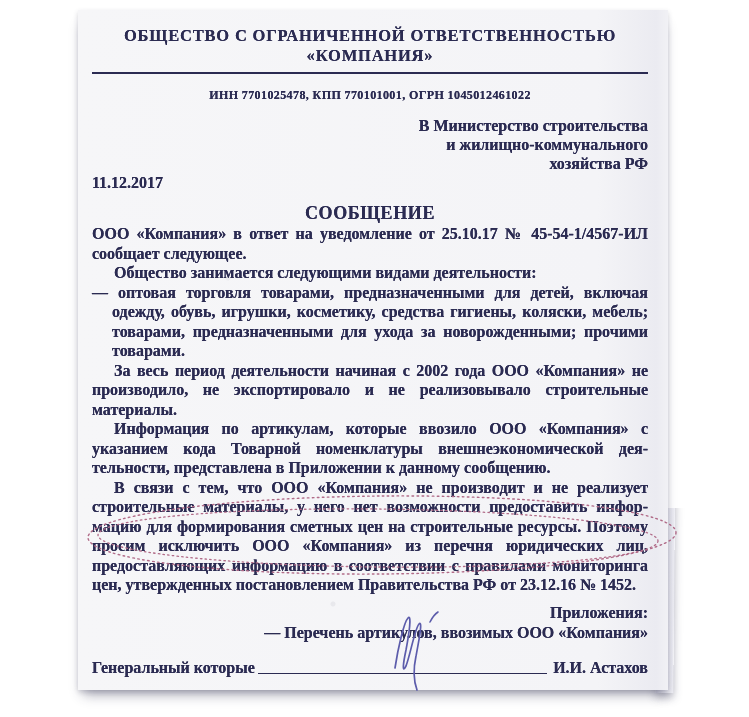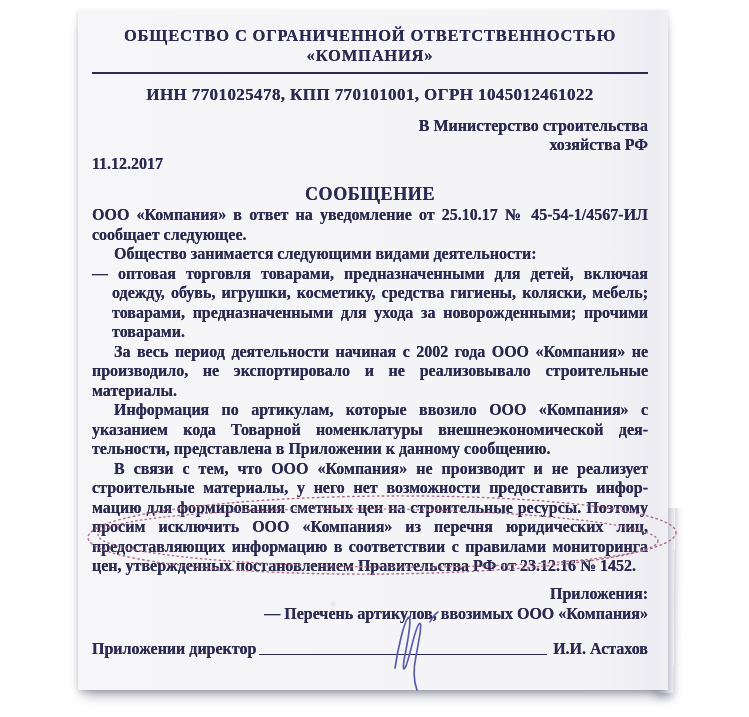--- a/index.html
+++ b/index.html
@@ -31,21 +31,21 @@
     content:"";position:absolute;z-index:-1;top:58px;right:-8px;bottom:-3px;width:18px;
     background:linear-gradient(to right,#d8d8e2,#eeeef4);
     transform:rotate(.5deg);
     box-shadow:0 5px 8px rgba(50,50,80,.35);
   }
   .ink{text-shadow:0 0 .5px currentColor;}
   .lh-company{
     font-weight:700;font-size:16.5px;line-height:20px;text-align:center;letter-spacing:.8px;
     padding-bottom:6px;border-bottom:2px solid var(--c-ink);
   }
-  .lh-req{margin-top:12px;text-align:center;font-weight:700;font-size:17px;line-height:18px;letter-spacing:.4px;}
+  .lh-req{margin-top:12px;text-align:center;font-weight:700;font-size:12px;line-height:18px;letter-spacing:.4px;}
   .addressee{margin:12px 0 0 283px;font-weight:700;font-size:16px;line-height:19px;text-align:right;}
   .date-line{font-weight:700;font-size:16px;line-height:20px;}
   .doc-title{margin-top:9px;text-align:center;font-weight:700;font-size:18px;line-height:22px;letter-spacing:.6px;}
   .body p{
     font-weight:700;font-size:16px;line-height:19.5px;text-align:justify;
     text-shadow:0 0 .5px currentColor;
   }
   .body p.indent{text-indent:22px;}
   .body p.hanging{padding-left:20px;text-indent:-20px;}
   .attachments{margin-top:8px;font-weight:700;font-size:16px;line-height:20px;text-align:right;}
@@ -62,20 +62,21 @@
 
 <div class="stage">
   <div class="paper">
 
     <div class="lh-company ink">ОБЩЕСТВО С ОГРАНИЧЕННОЙ ОТВЕТСТВЕННОСТЬЮ «КОМПАНИЯ»</div>
 
     <div class="lh-req ink">ИНН 7701025478, КПП 770101001, ОГРН 1045012461022</div>
 
     <div class="addressee ink">
       <div>В Министерство строительства</div>
+      <div>и жилищно-коммунального</div>
       <div>хозяйства РФ</div>
     </div>
 
     <div class="date-line ink">11.12.2017</div>
 
     <div class="doc-title ink">СООБЩЕНИЕ</div>
 
     <div class="body">
       <p>ООО «Компания» в ответ на уведомление от 25.10.17 № 45-54-1/4567-ИЛ сообщает следующее.</p>
       <p class="indent">Общество занимается следующими видами деятельности:</p>
@@ -84,21 +85,21 @@
       <p class="indent">Информация по артикулам, которые ввозило ООО «Компания» с указанием кода Товарной номенклатуры внешнеэкономической дея­тельности, представлена в Приложении к данному сообщению.</p>
       <p class="indent">В связи с тем, что ООО «Компания» не производит и не реализует строительные материалы, у него нет возможности предоставить инфор­мацию для формирования сметных цен на строительные ресурсы. По­этому просим исключить ООО «Компания» из перечня юридических лиц, предоставляющих информацию в соответствии с правилами мо­ниторинга цен, утвержденных постановлением Правительства РФ от 23.12.16 № 1452.</p>
     </div>
 
     <div class="attachments ink">
       <div>Приложения:</div>
       <div>— Перечень артикулов, ввозимых ООО «Компания»</div>
     </div>
 
     <div class="sig-row ink">
-      <span>Приложении директор</span>
+      <span>Генеральный которые</span>
       <span class="sig-line"></span>
       <span>И.И. Астахов</span>
     </div>
 
     <svg class="annot-svg" viewBox="0 0 610 680" aria-hidden="true">
       <ellipse cx="304" cy="525" rx="294" ry="39" transform="rotate(-0.5 304 525)" fill="none" style="stroke:var(--c-annotation)" stroke-width="1.4" stroke-dasharray="1.6 3.4" stroke-linecap="round"></ellipse>
       <ellipse cx="300" cy="528" rx="280" ry="29" transform="rotate(0.6 300 528)" fill="none" style="stroke:var(--c-annotation)" stroke-width="1.3" stroke-dasharray="1.5 3.2" stroke-linecap="round"></ellipse>
     </svg>
 
     <svg class="sig-svg" viewBox="0 0 100 92" aria-hidden="true">

